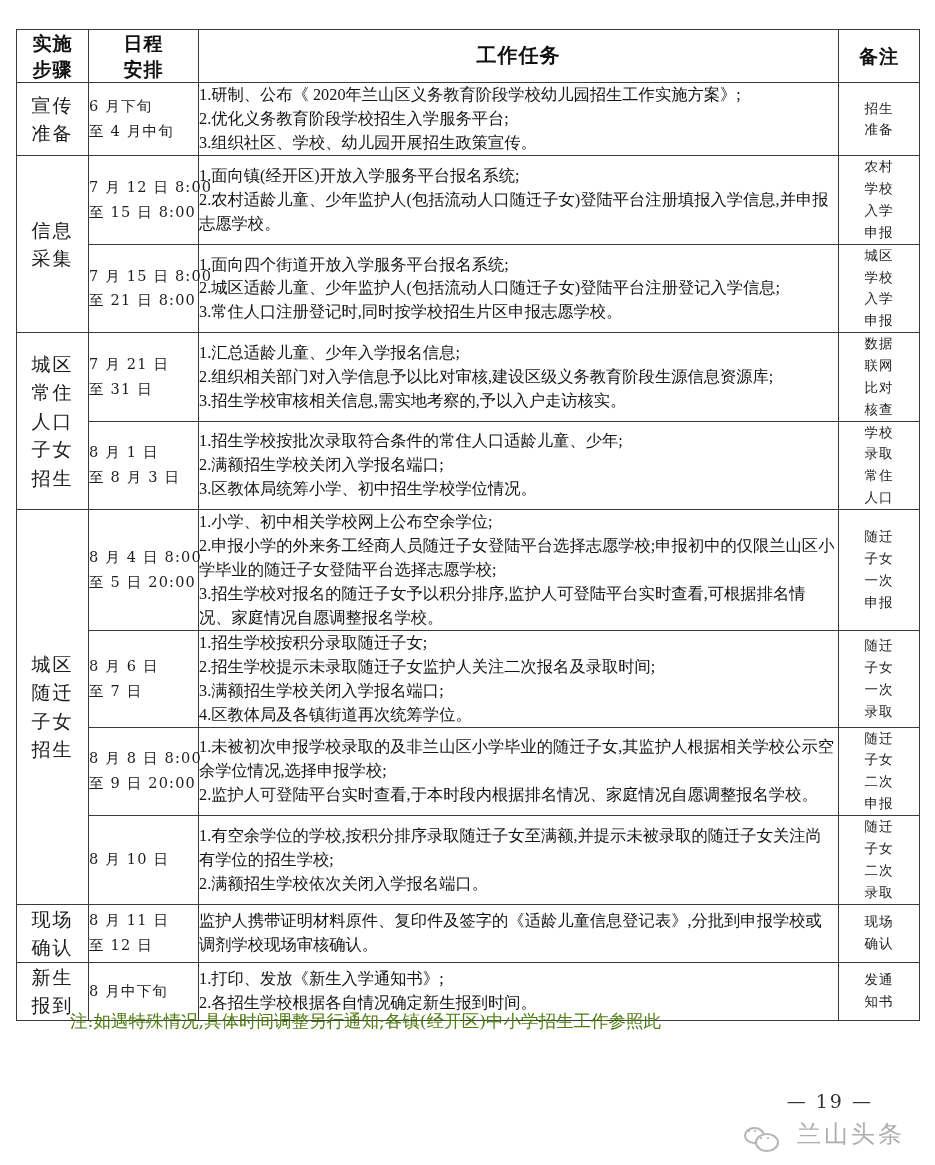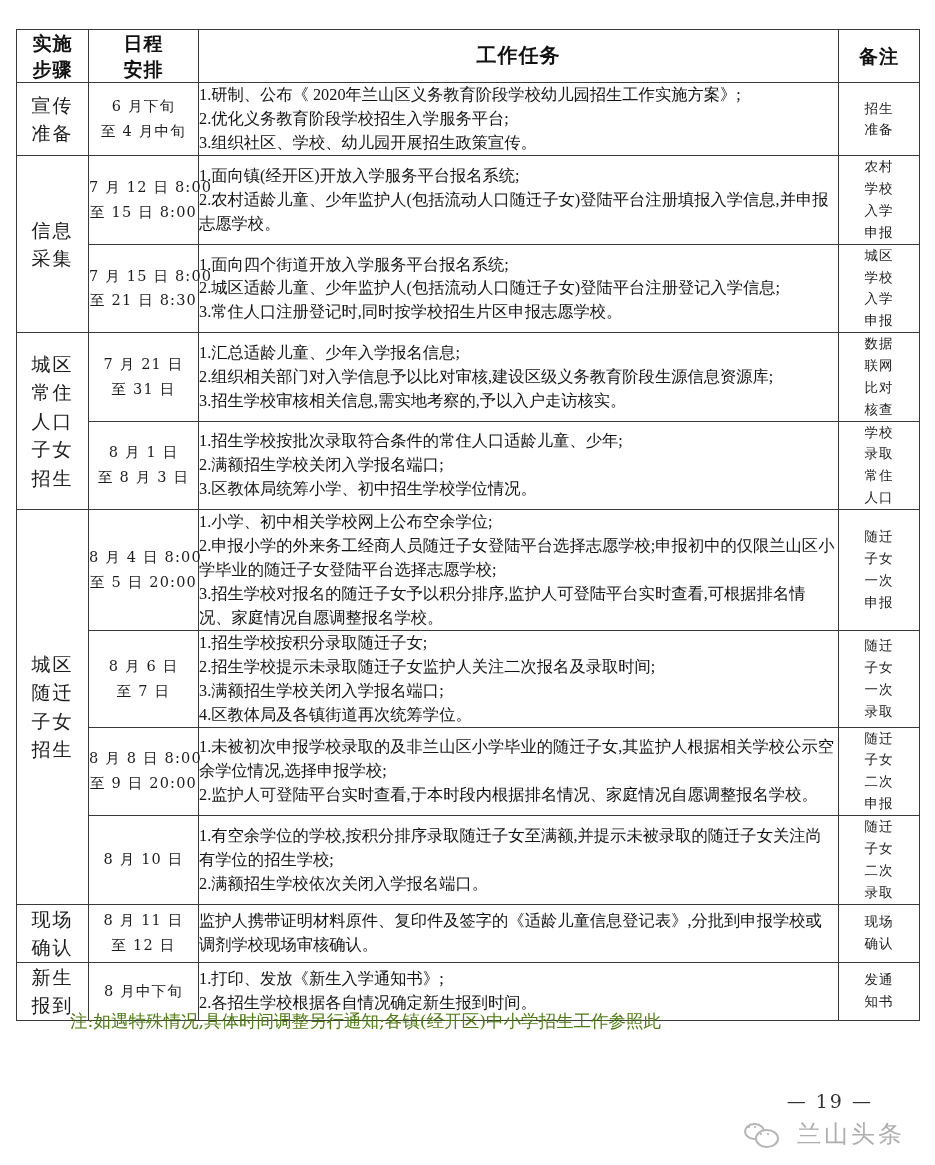--- a/index.html
+++ b/index.html
@@ -67,21 +67,20 @@
     font-size: 19px;
     line-height: 1.5;
     letter-spacing: 2px;
     padding: 4px 2px;
     color: #1c1c1c;
   }
   .step-cell span { display: block; white-space: nowrap; }
 
   
   .date-cell {
-    text-align: center;
     font-size: 14.5px;
     line-height: 1.72;
     letter-spacing: 1.2px;
     padding: 6px 3px;
     color: #1c1c1c;
     white-space: nowrap;
   }
   .date-cell span { display: block; }
 
   
@@ -140,21 +139,21 @@
     top: 0;
     letter-spacing: 2px;
   }
 
   
   .brand {
     position: absolute;
     right: 30px;
     top: 1118px;
     display: flex;
-    align-items: center;
+    align-items: flex-end;
     gap: 19px;
     opacity: 0.72;
   }
   .wechat-mark {
     position: relative;
     width: 34px;
     height: 24px;
     flex: 0 0 auto;
   }
   .wechat-mark .bub-a,
@@ -252,21 +251,21 @@
           <td class="note-cell">
             <span>农村</span>
             <span>学校</span>
             <span>入学</span>
             <span>申报</span>
           </td>
         </tr>
         <tr>
           <td class="date-cell">
             <span>7 月 15 日 8:00</span>
-            <span>至 21 日 8:30</span>
+            <span>至 21 日 8:00</span>
           </td>
           <td class="task-cell">
             <p>1.面向四个街道开放入学服务平台报名系统;</p>
             <p>2.城区适龄儿童、少年监护人(包括流动人口随迁子女)登陆平台注册登记入学信息;</p>
             <p>3.常住人口注册登记时,同时按学校招生片区申报志愿学校。</p>
           </td>
           <td class="note-cell">
             <span>城区</span>
             <span>学校</span>
             <span>入学</span>

